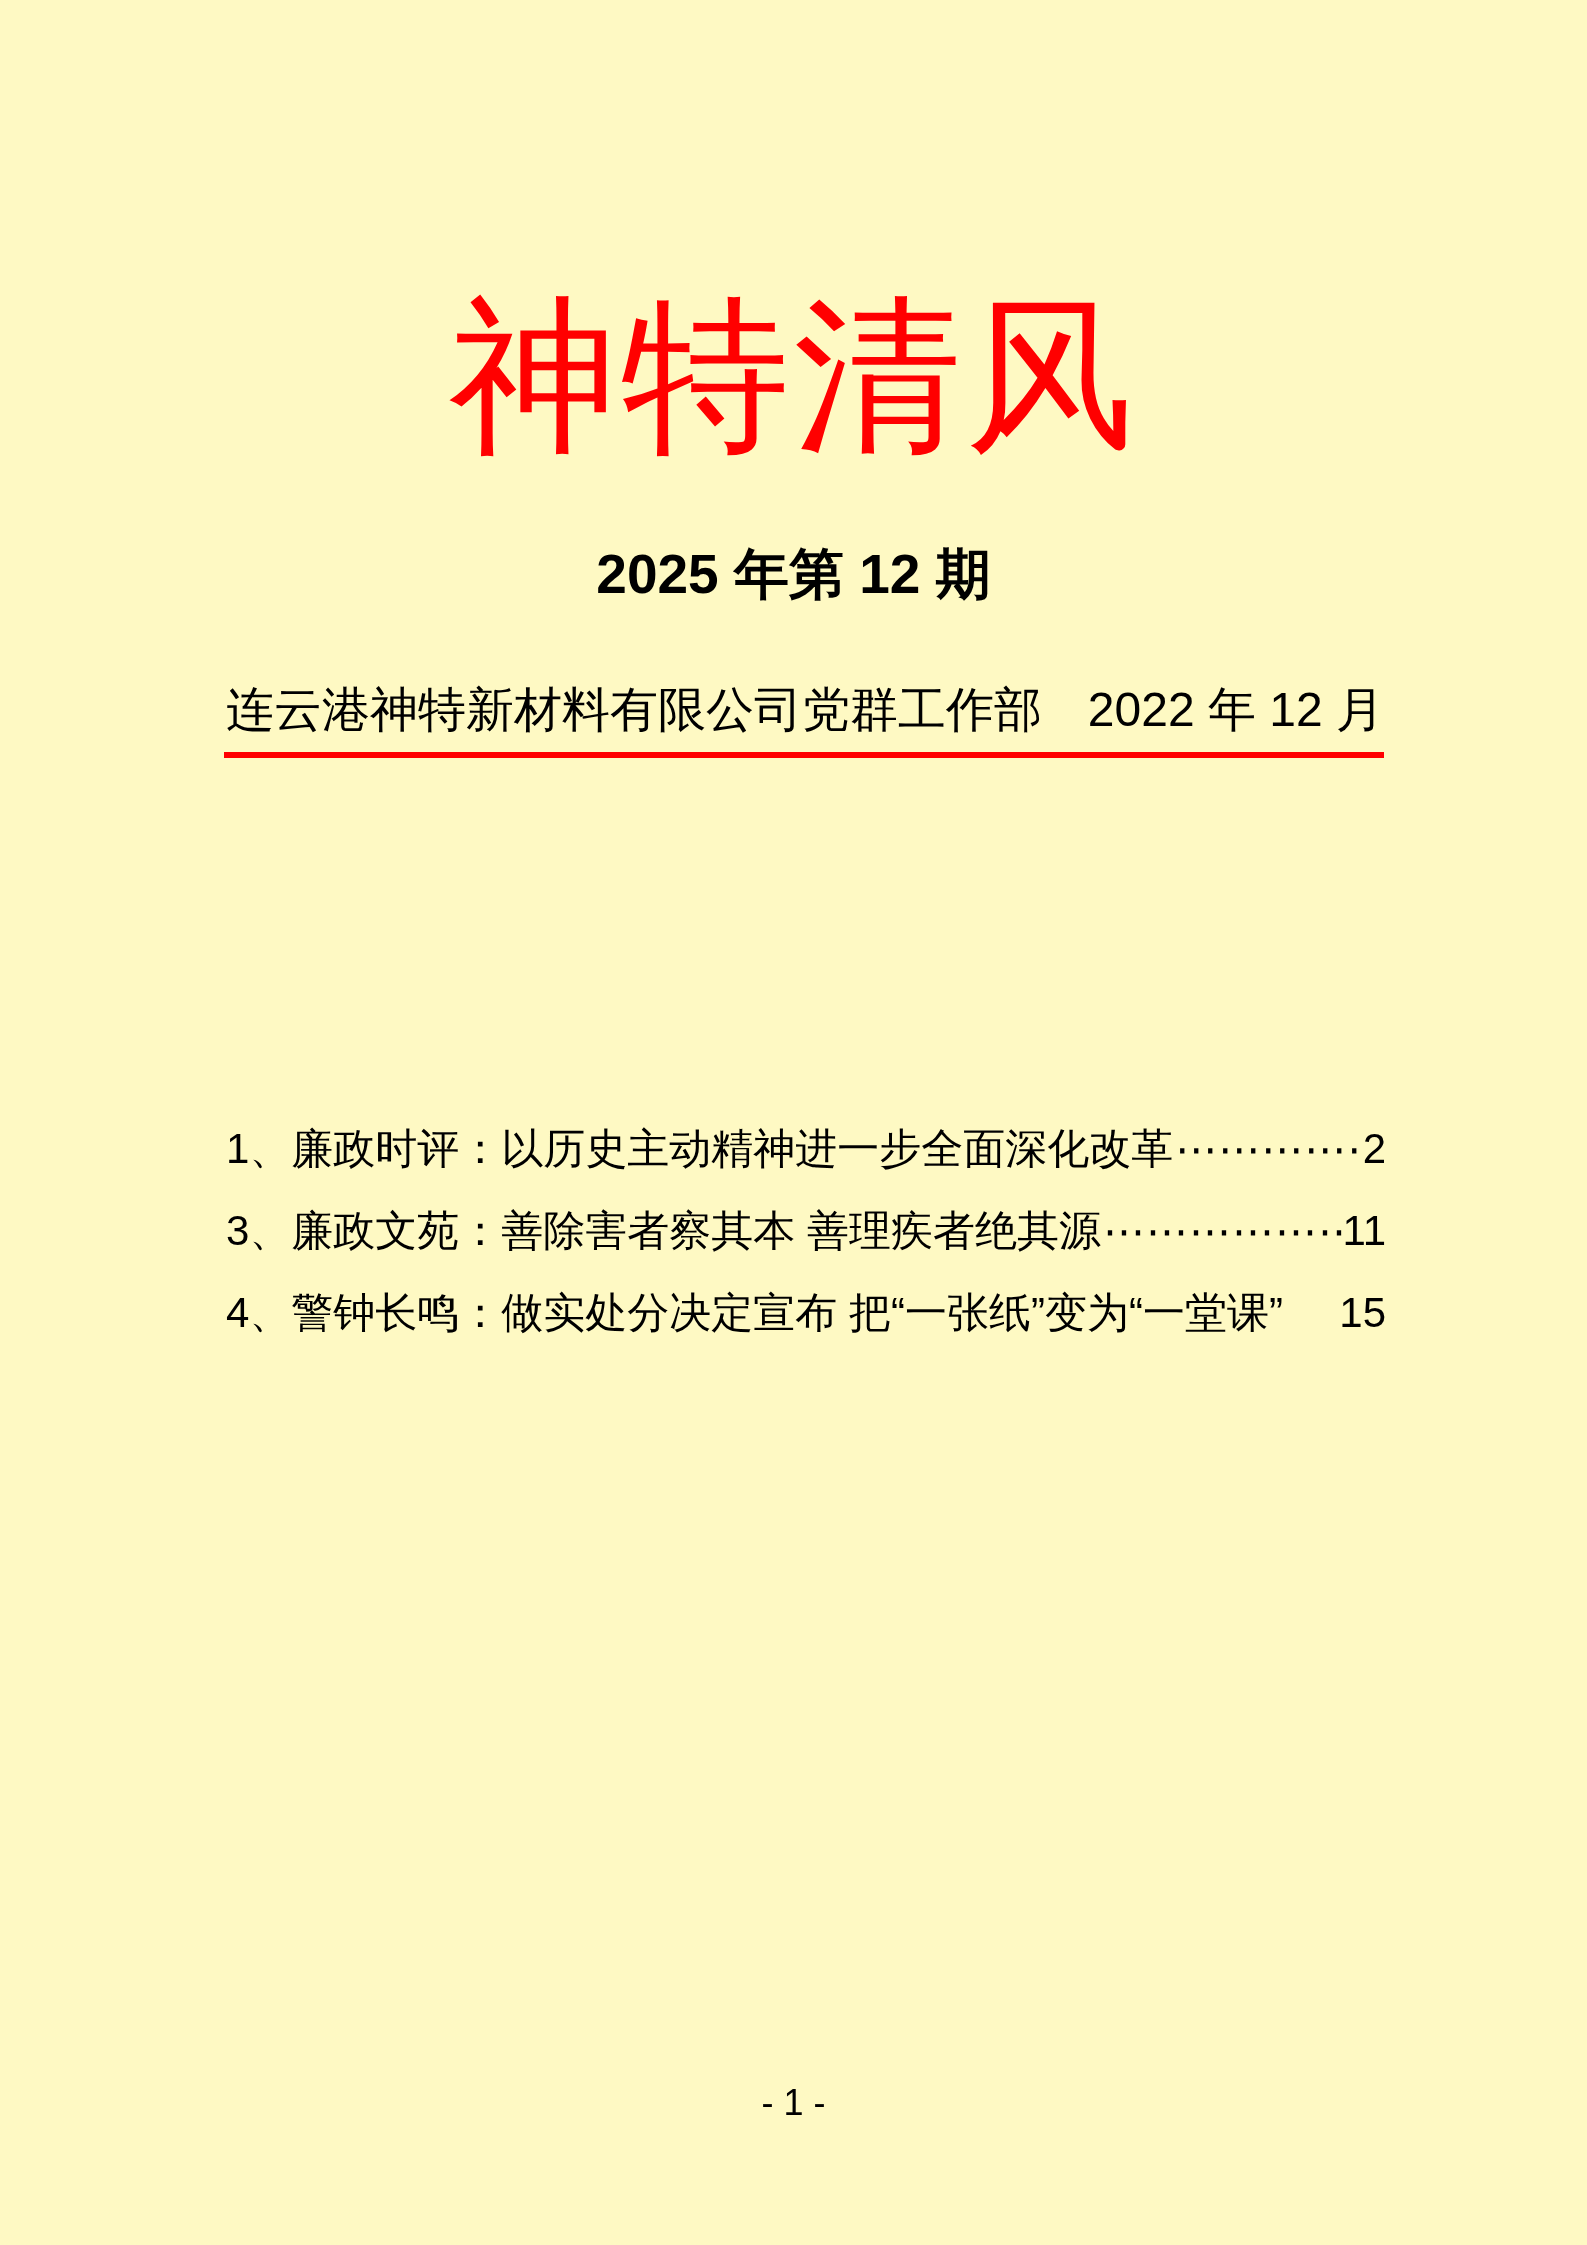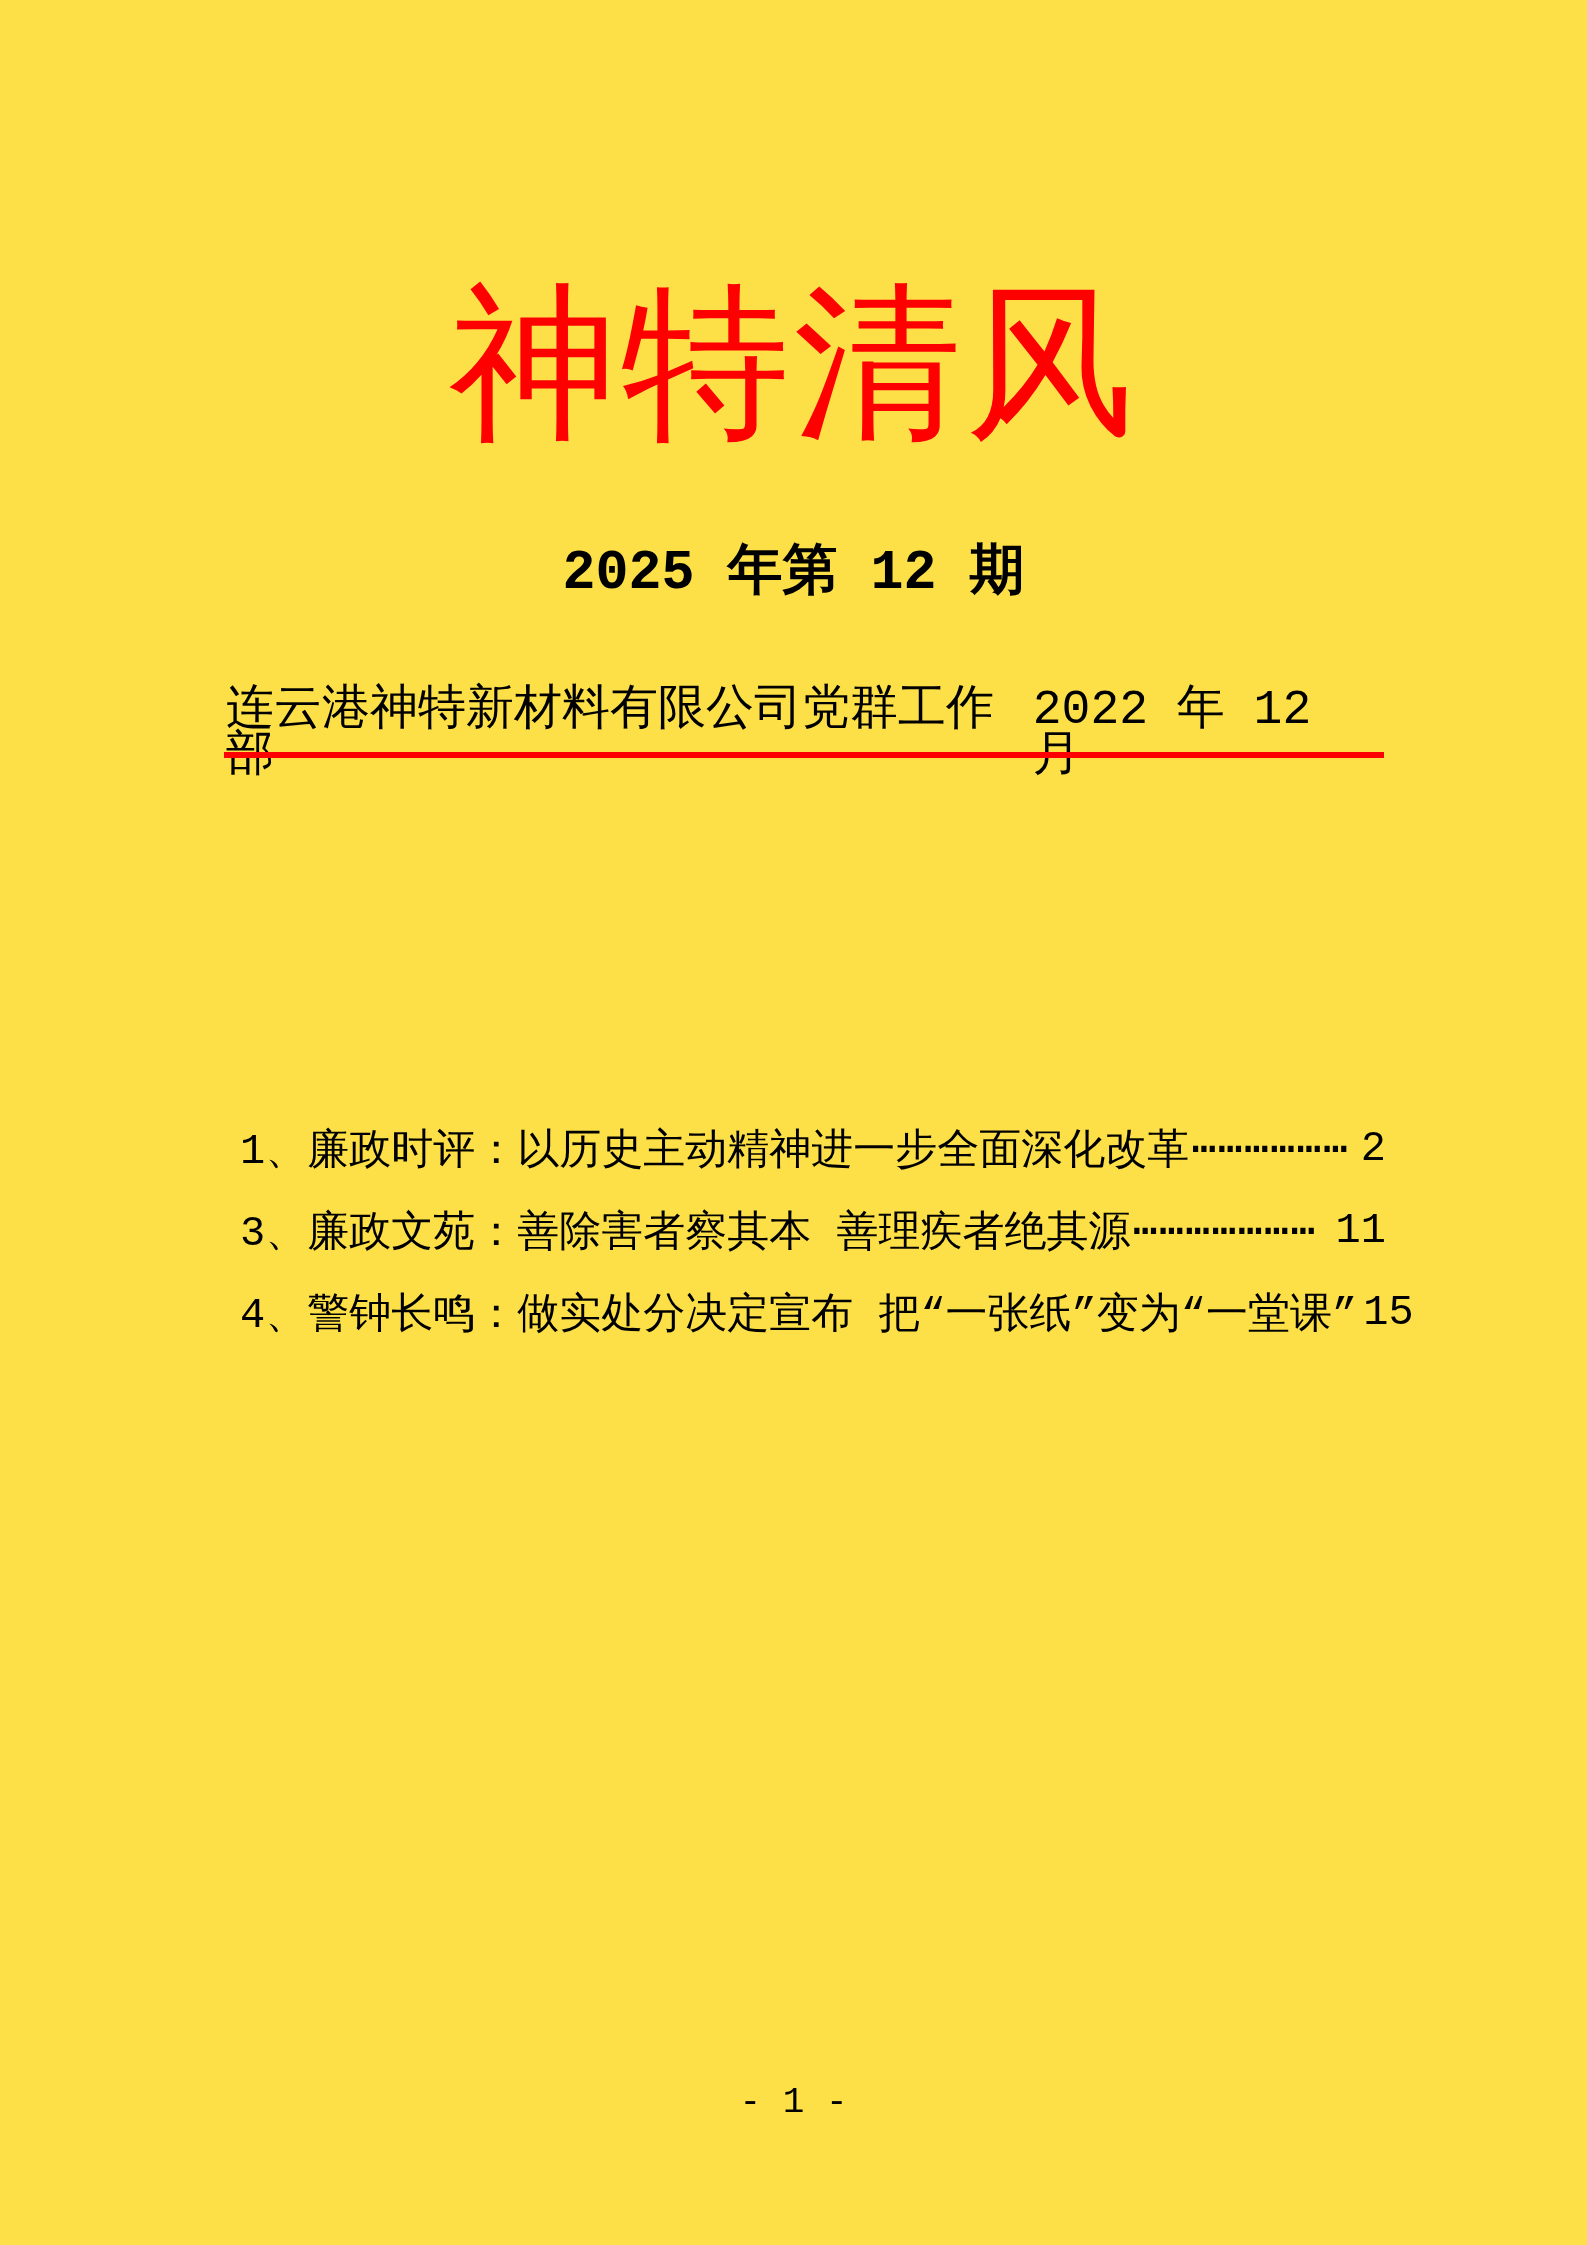--- a/index.html
+++ b/index.html
@@ -5,23 +5,23 @@
   html, body {
     margin: 0;
     padding: 0;
     background: #e8e8e8;
   }
   .page {
     position: relative;
     width: 1587px;
     height: 2245px;
     margin: 0 auto;
-    background: #fde047;
+    background: #fef9c3;
     color: #000000;
-    font-family: Liberation Mono, monospace;
+    font-family: Liberation Sans, sans-serif;
     overflow: hidden;
   }
   .masthead-title {
     position: absolute;
     top: 288px;
     left: 0;
     width: 100%;
     height: 176px;
     line-height: 176px;
     text-align: center;
@@ -79,21 +79,20 @@
   }
   .toc-line {
     display: flex;
     align-items: center;
     height: 82px;
     font-size: 42px;
     white-space: nowrap;
   }
   .toc-text {
     flex: 0 0 auto;
-    margin-left: 14px;
   }
   .toc-leader {
     flex: 1 1 auto;
     overflow: hidden;
     text-align: left;
     letter-spacing: 1px;
     padding: 0 4px 0 2px;
   }
   .toc-page {
     flex: 0 0 auto;

